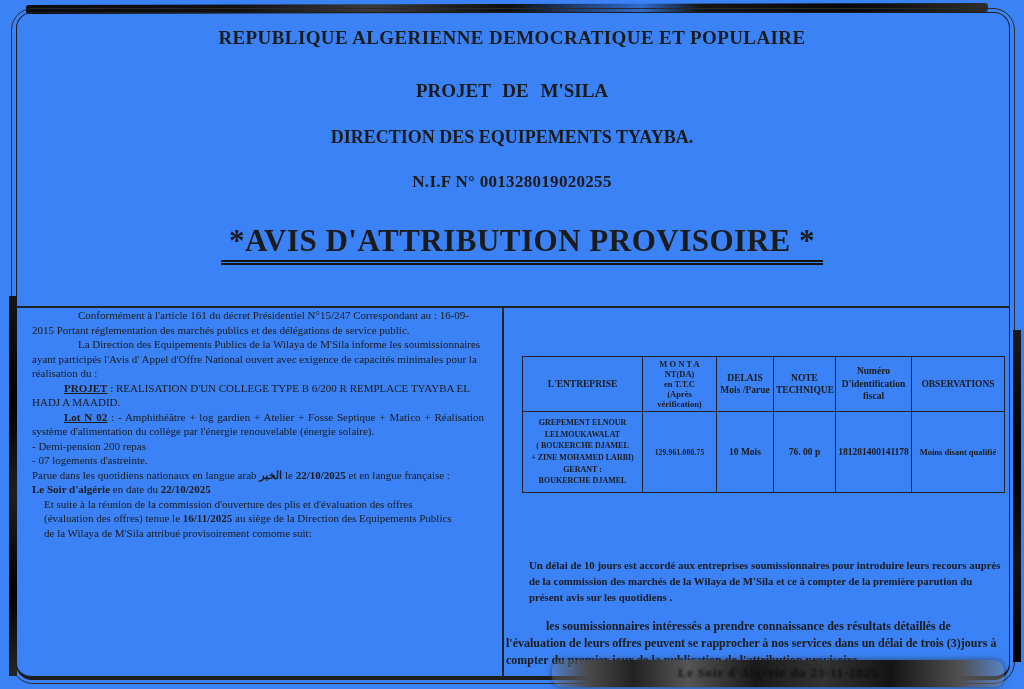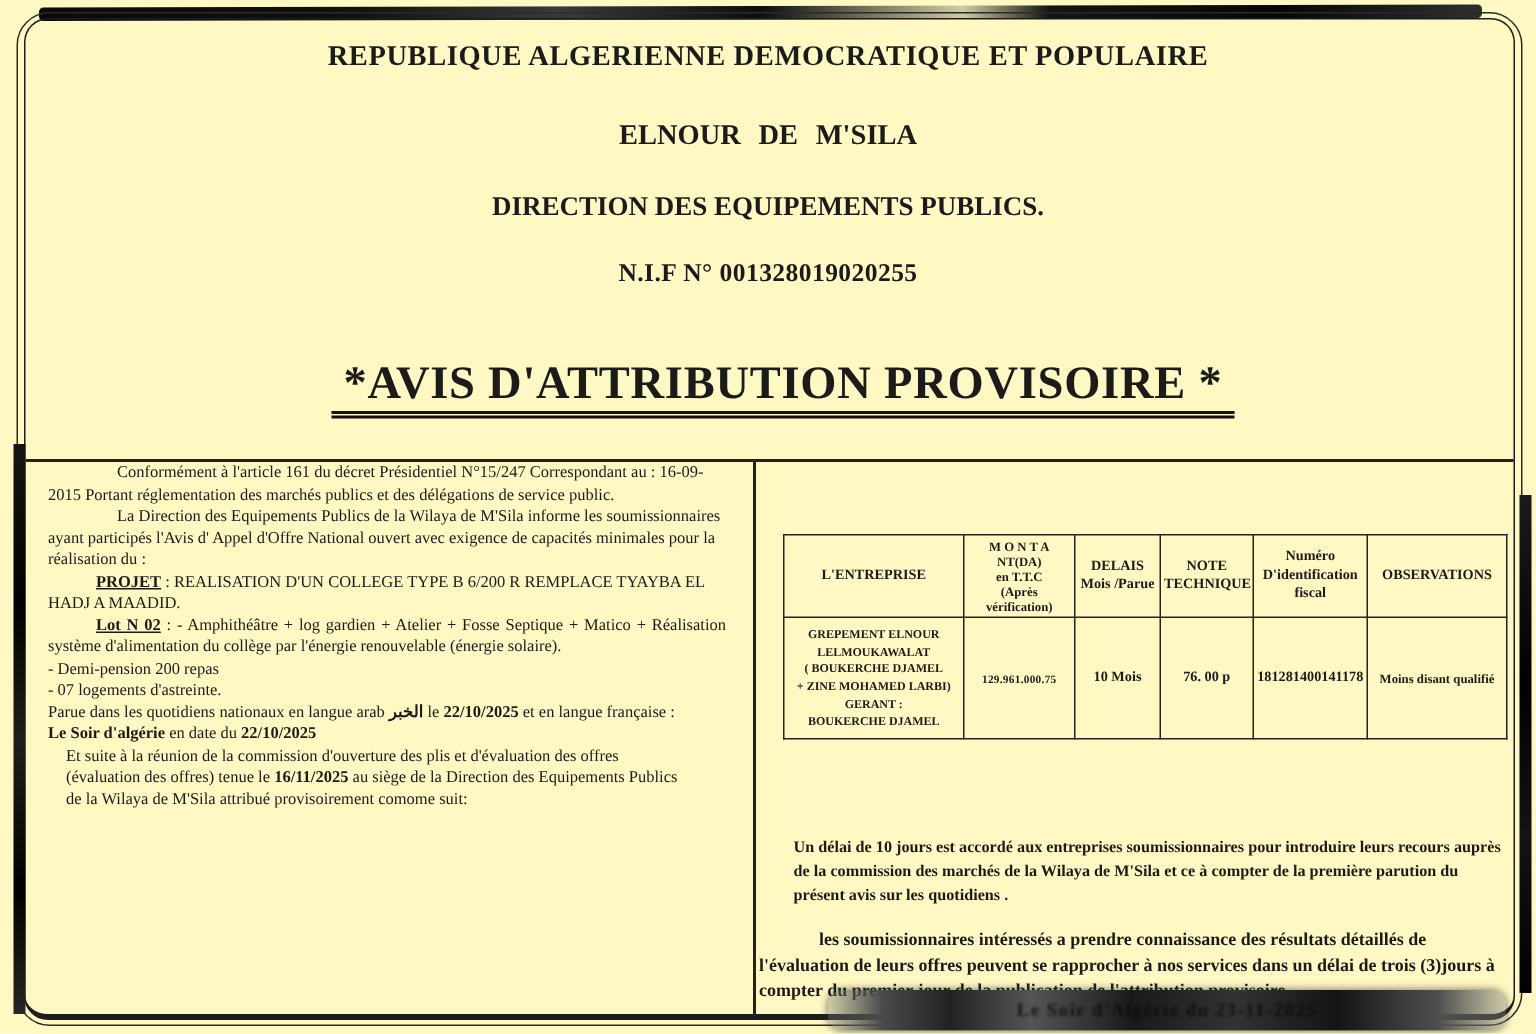--- a/index.html
+++ b/index.html
@@ -1,21 +1,21 @@
 <!DOCTYPE html>
 <html><head>
 <meta charset="utf-8">
 <style>
   html,body { margin:0; padding:0; }
   body {
     width:1024px; height:689px; overflow:hidden;
     background:#ffffff; color:#1b1b1b;
     font-family:"Liberation Serif", serif;
   }
-  .scan { position:relative; width:1024px; height:689px; background:#fef9c3; }
+  .scan { position:relative; width:1024px; height:689px; background:#3b82f6; }
 
   
   .frame-outer { position:absolute; left:11px; top:8px; right:9px; bottom:5px;
     border:1.5px solid #2a2a2a; border-radius:22px; }
   .frame-inner { position:absolute; left:16px; top:12px; right:14px; bottom:9px;
     border:1.5px solid #1d1d1d; border-bottom-width:4px; border-radius:16px; }
 
   
   .artifact-top { position:absolute; left:26px; top:4px; width:962px; height:9px;
     border-radius:3px; transform:rotate(-0.12deg);
@@ -26,21 +26,21 @@
   .artifact-right { position:absolute; right:3px; top:330px; width:8px; height:332px;
     background:linear-gradient(180deg,#1a1a1a,#000 38%,#131313 68%,#000 100%); }
 
   
   .hdr { position:absolute; left:0; right:0; text-align:center; font-weight:bold; }
   .h1 { top:27px;  font-size:19px; letter-spacing:0.4px; }
   .h2 { top:80px;  font-size:19px; word-spacing:7px; }
   .h3 { top:127px; font-size:18px; }
   .h4 { top:172px; font-size:17px; letter-spacing:0.3px; }
 
-  .title-wrap { position:absolute; top:237px; left:0; right:0; text-align:center;margin-left:20px; }
+  .title-wrap { position:absolute; top:223px; left:0; right:0; text-align:center;margin-left:20px; }
   .title-text { display:inline-block; font-size:31px; font-weight:bold;
     letter-spacing:0.5px; border-bottom:5px double #111; padding:0 8px 1px; }
 
   .rule-h { position:absolute; left:17px; right:15px; top:306px; height:2px; background:#222; }
   .rule-v { position:absolute; left:502px; top:307px; width:2px; height:371px; background:#222; }
 
   
   .col-left { position:absolute; left:18px; top:308px; width:482px; height:473px;
     font-size:11px; line-height:1.32; padding:0; }
   .col-left p { margin:0; padding:0 16px 0 14px; }
@@ -90,22 +90,22 @@
 
 <div class="scan">
 
   <div class="artifact-top"></div>
   <div class="frame-outer"></div>
   <div class="frame-inner"></div>
   <div class="artifact-left"></div>
   <div class="artifact-right"></div>
 
   <div class="hdr h1">REPUBLIQUE ALGERIENNE DEMOCRATIQUE ET POPULAIRE</div>
-  <div class="hdr h2">ELNOUR DE M'SILA</div>
-  <div class="hdr h3">DIRECTION DES EQUIPEMENTS PUBLICS.</div>
+  <div class="hdr h2">PROJET DE M'SILA</div>
+  <div class="hdr h3">DIRECTION DES EQUIPEMENTS TYAYBA.</div>
   <div class="hdr h4">N.I.F N° 001328019020255</div>
 
   <div class="title-wrap">
     <span class="title-text">*AVIS D'ATTRIBUTION PROVISOIRE  *</span>
   </div>
 
   <div class="rule-h"></div>
   <div class="rule-v"></div>
 
   <div class="col-left">

